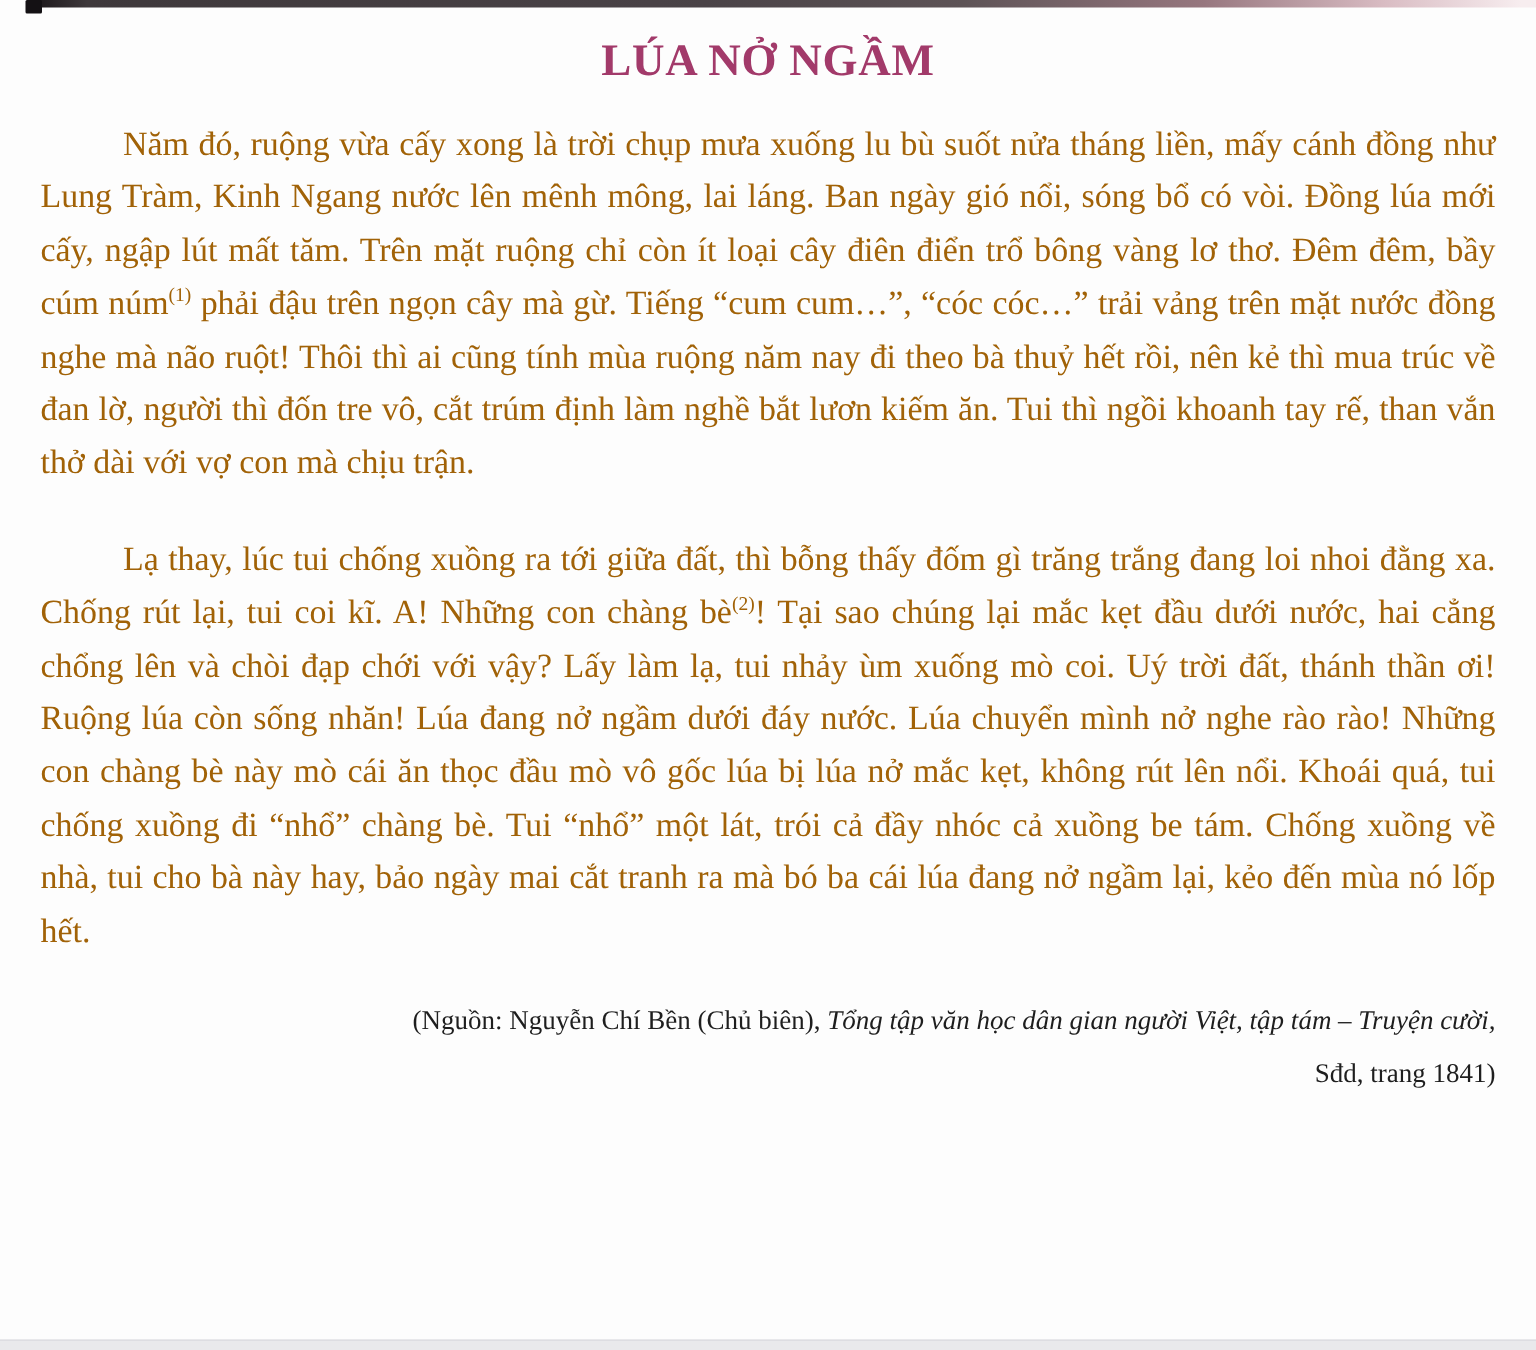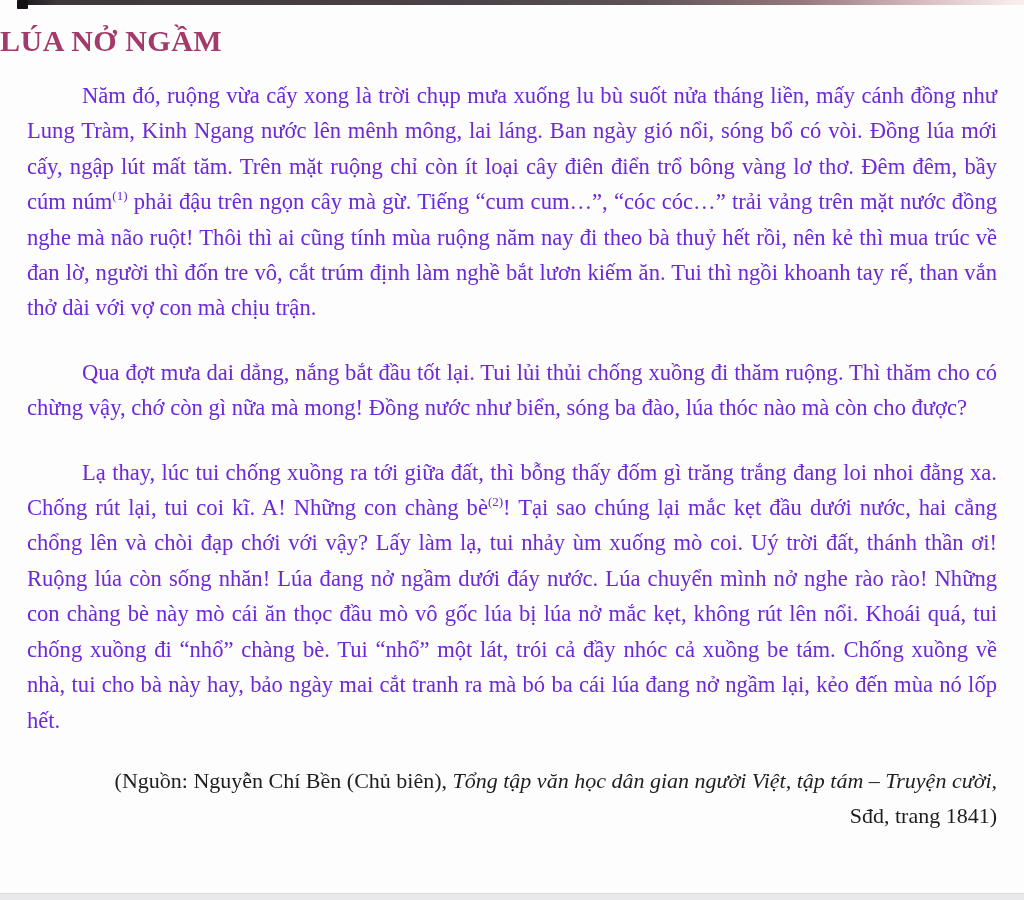--- a/index.html
+++ b/index.html
@@ -20,44 +20,44 @@
   }
   .top-rule-dot {
     position: absolute;
     top: 0; left: 17px;
     width: 11px; height: 9px;
     background: #141114;
     border-radius: 1px;
   }
   .page-title {
     margin-top: 24px;
-    text-align: left;
+    text-align: center;
     font-size: 30px;
     font-weight: bold;
     letter-spacing: 0.5px;
     color: #a23a6a;
   }
   .content {
     padding: 20px 27px 0 27px;
   }
   .body-para {
     font-size: 22.6px;
     line-height: 35.4px;
     text-align: justify;
     text-indent: 55px;
     margin-bottom: 29px;
-    color: #6d28d9;
+    color: #a16207;
   }
   .body-para sup {
     font-size: 13px;
     line-height: 0;
     vertical-align: super;
   }
   .citation {
-    font-size: 22px;
+    font-size: 18px;
     line-height: 35px;
     text-align: right;
     margin-top: -4px;
     color: #1e1e1e;
   }
   .citation .book-title { font-style: italic; }
   .bottom-strip {
     position: absolute;
     left: 0; right: 0; bottom: 0;
     height: 7px;
@@ -70,21 +70,20 @@
 
 <div class="top-rule"></div>
 <div class="top-rule-dot"></div>
 
 <h1 class="page-title">LÚA NỞ NGẦM</h1>
 
 <div class="content">
 
   <p class="body-para"><span>Năm đó, ruộng vừa cấy xong là trời chụp mưa xuống lu bù suốt nửa tháng liền, mấy cánh đồng như Lung Tràm, Kinh Ngang nước lên mênh mông, lai láng. Ban ngày gió nổi, sóng bổ có vòi. Đồng lúa mới cấy, ngập lút mất tăm. Trên mặt ruộng chỉ còn ít loại cây điên điển trổ bông vàng lơ thơ. Đêm đêm, bầy cúm núm</span><sup>(1)</sup><span> phải đậu trên ngọn cây mà gừ. Tiếng “cum cum…”, “cóc cóc…” trải vảng trên mặt nước đồng nghe mà não ruột! Thôi thì ai cũng tính mùa ruộng năm nay đi theo bà thuỷ hết rồi, nên kẻ thì mua trúc về đan lờ, người thì đốn tre vô, cắt trúm định làm nghề bắt lươn kiếm ăn. Tui thì ngồi khoanh tay rế, than vắn thở dài với vợ con mà chịu trận.</span></p>
 
-  <p class="body-para"><span>Qua đợt mưa dai dẳng, nắng bắt đầu tốt lại. Tui lủi thủi chống xuồng đi thăm ruộng. Thì thăm cho có chừng vậy, chớ còn gì nữa mà mong! Đồng nước như biển, sóng ba đào, lúa thóc nào mà còn cho được?</span></p>
 
   <p class="body-para"><span>Lạ thay, lúc tui chống xuồng ra tới giữa đất, thì bỗng thấy đốm gì trăng trắng đang loi nhoi đằng xa. Chống rút lại, tui coi kĩ. A! Những con chàng bè</span><sup>(2)</sup><span>! Tại sao chúng lại mắc kẹt đầu dưới nước, hai cẳng chổng lên và chòi đạp chới với vậy? Lấy làm lạ, tui nhảy ùm xuống mò coi. Uý trời đất, thánh thần ơi! Ruộng lúa còn sống nhăn! Lúa đang nở ngầm dưới đáy nước. Lúa chuyển mình nở nghe rào rào! Những con chàng bè này mò cái ăn thọc đầu mò vô gốc lúa bị lúa nở mắc kẹt, không rút lên nổi. Khoái quá, tui chống xuồng đi “nhổ” chàng bè. Tui “nhổ” một lát, trói cả đầy nhóc cả xuồng be tám. Chống xuồng về nhà, tui cho bà này hay, bảo ngày mai cắt tranh ra mà bó ba cái lúa đang nở ngầm lại, kẻo đến mùa nó lốp hết.</span></p>
 
   <p class="citation"><span>(Nguồn: Nguyễn Chí Bền (Chủ biên), </span><span class="book-title">Tổng tập văn học dân gian người Việt, tập tám – Truyện cười,</span><br><span>Sđd, trang 1841)</span></p>
 
 </div>
 
 <div class="bottom-strip"></div>
 
 </body></html>

